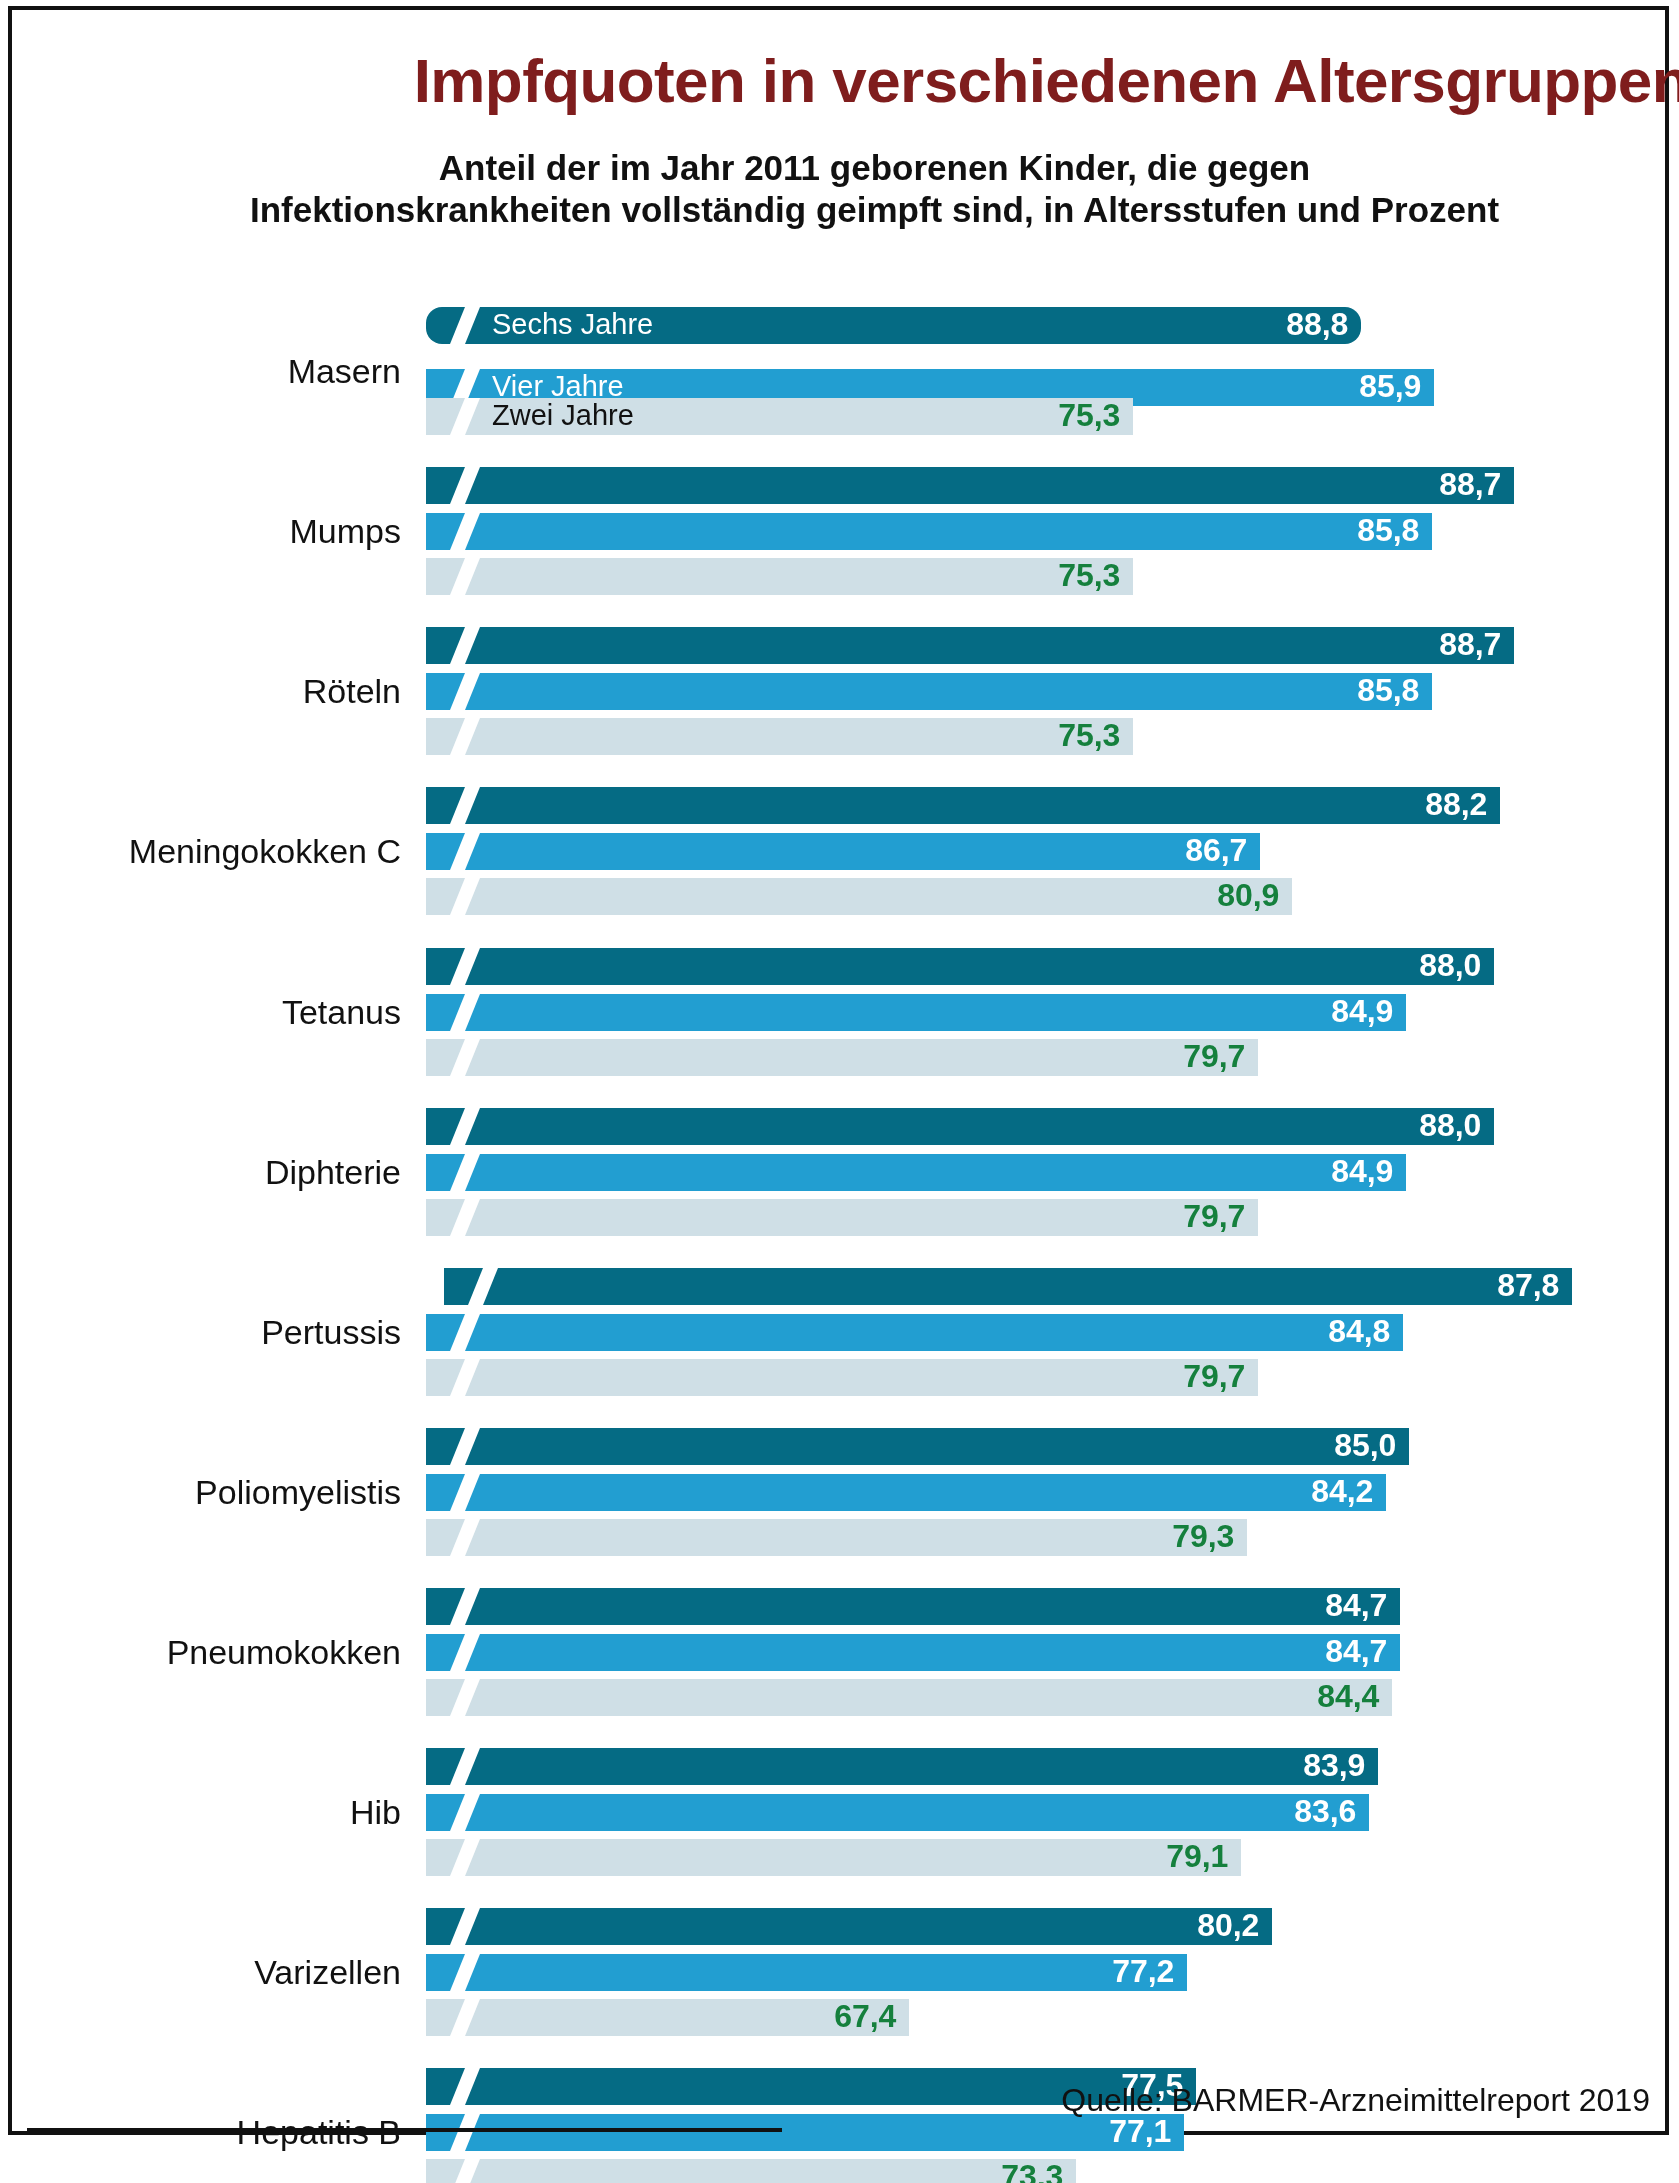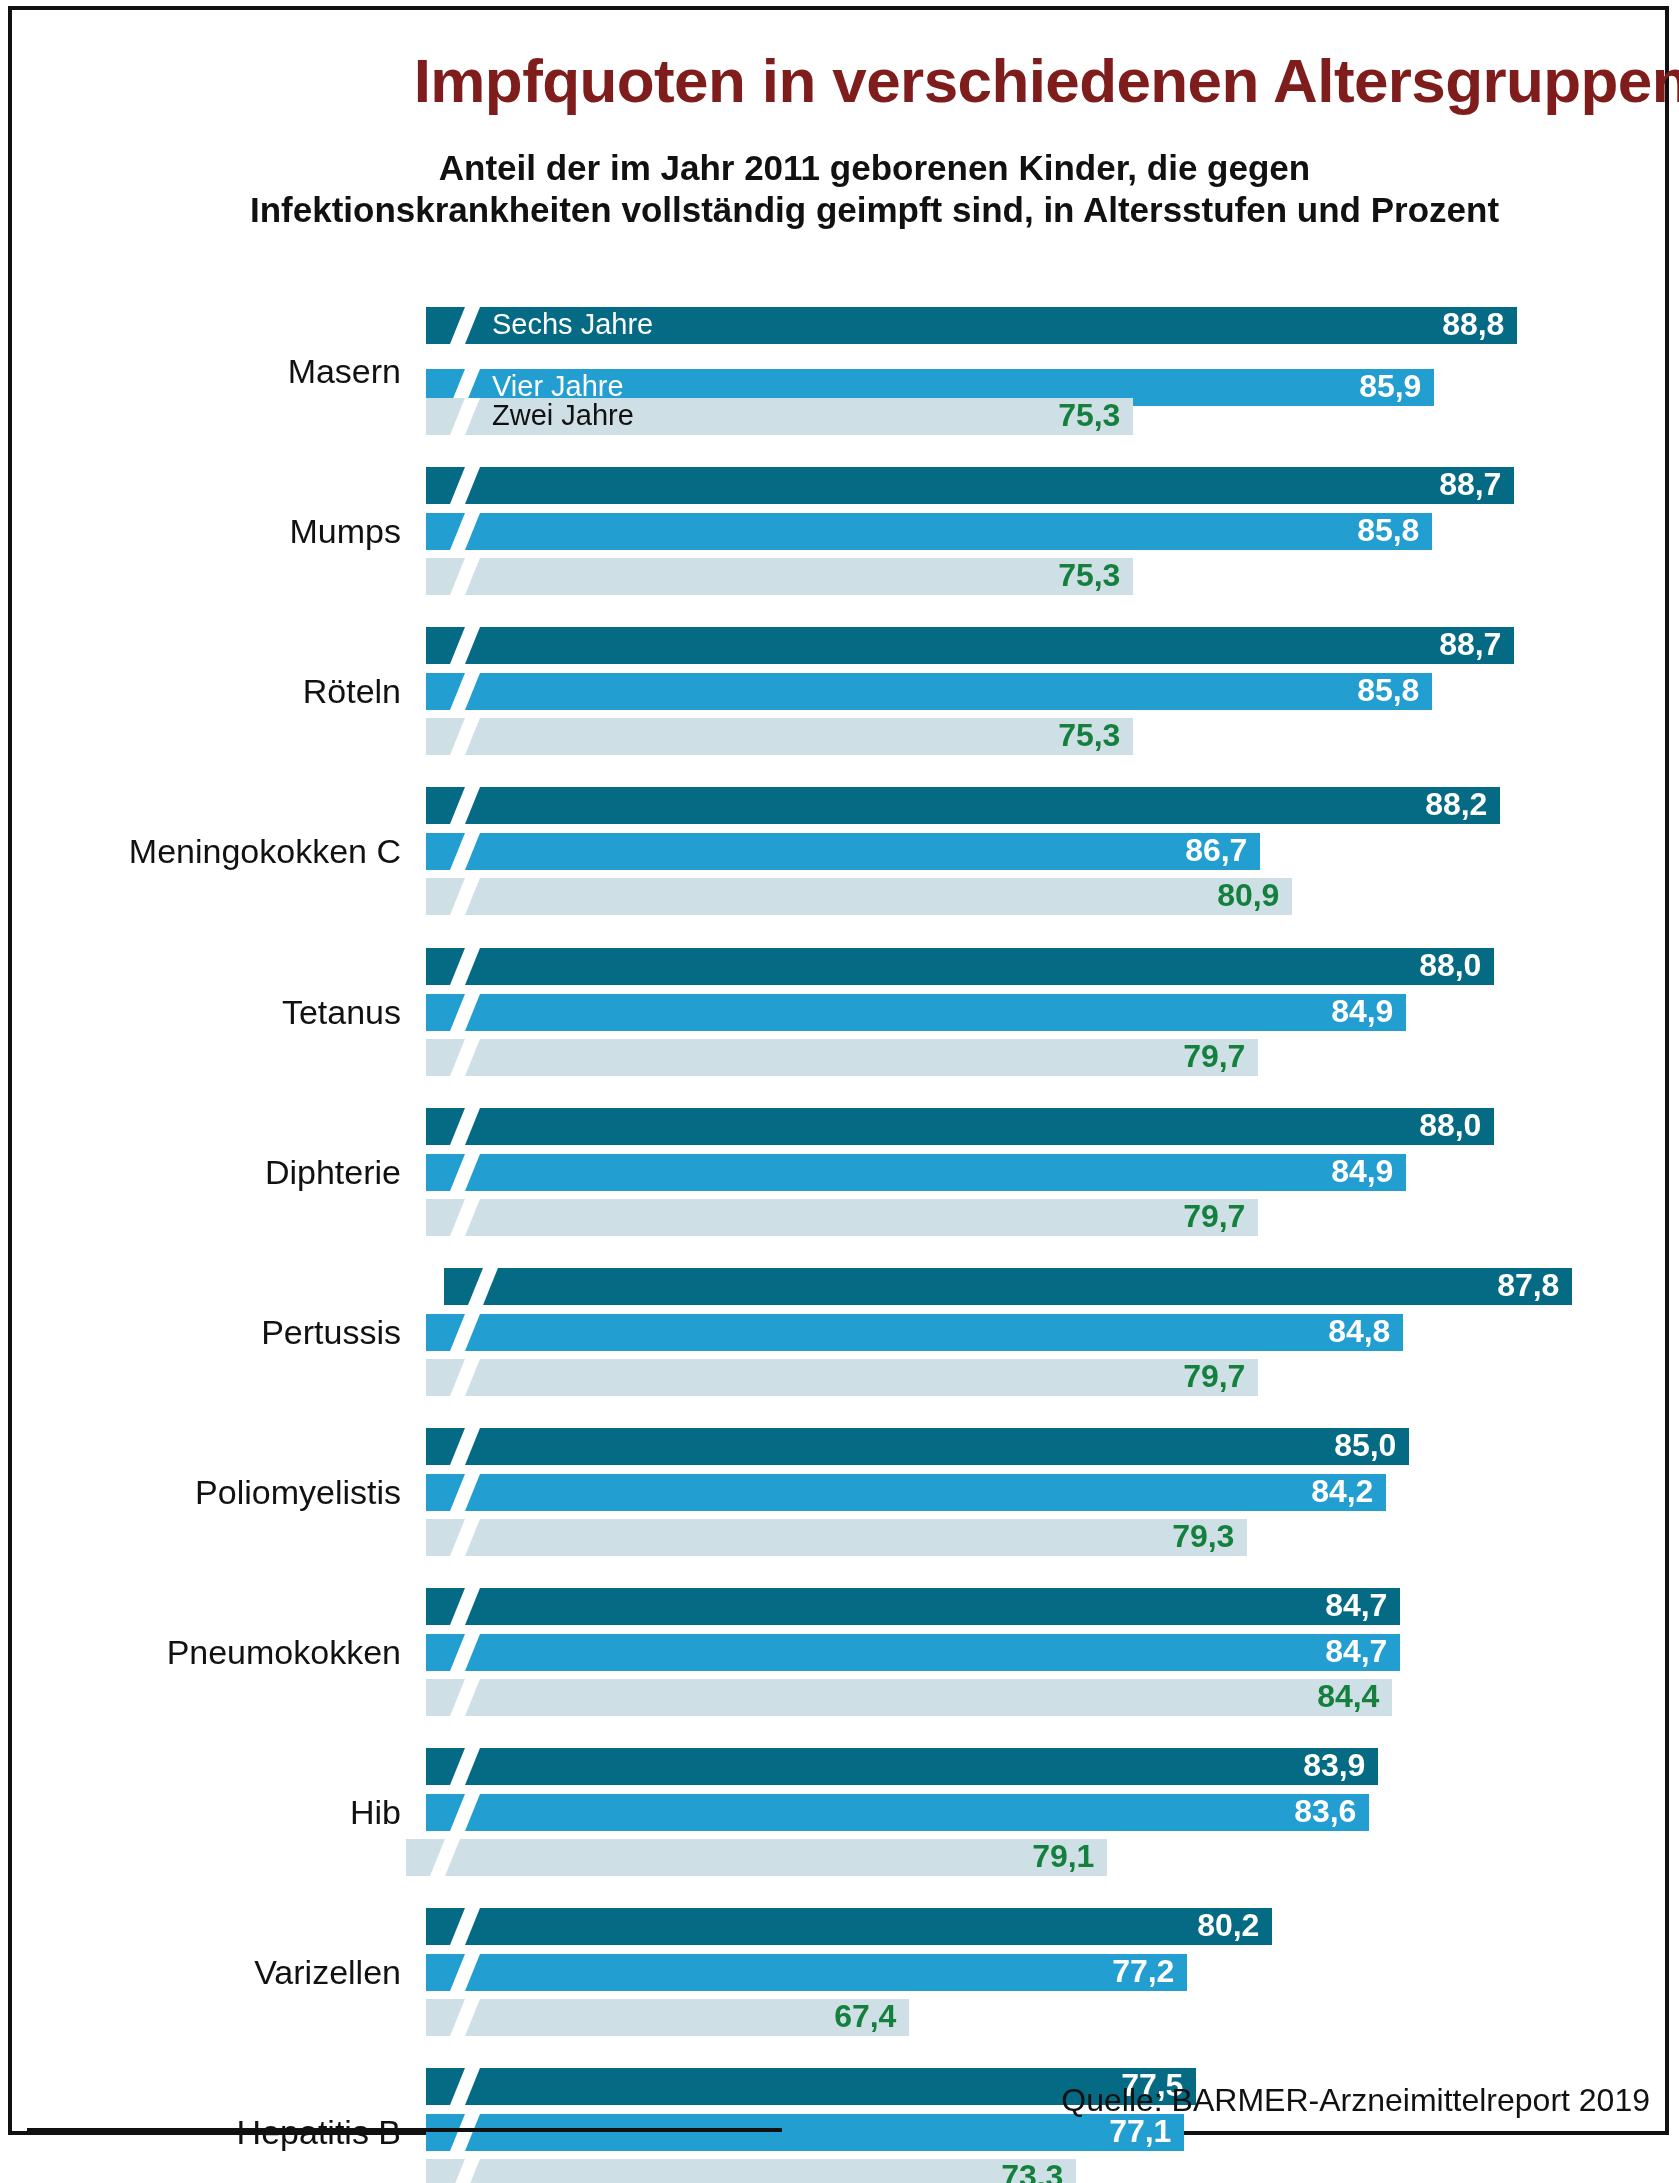--- a/index.html
+++ b/index.html
@@ -113,21 +113,21 @@
   <div class="title">Impfquoten in verschiedenen Altersgruppen</div>
 
   <div class="subtitle">
     <div>Anteil der im Jahr 2011 geborenen Kinder, die gegen</div>
     <div>Infektionskrankheiten vollständig geimpft sind, in Altersstufen und Prozent</div>
   </div>
 
   <div class="plot" id="plot">
       <div class="group" style="top: 297px; height: 129px;">
         <div class="cat-label" style="top: 47px;">Masern</div>
-        <div class="bar s0" style="left: 414px; top: 0px; width: 1091px;">
+        <div class="bar s0" style="left: 414px; top: 0px; width: 935px; border-radius: 16px;">
           <div class="slash"></div>
           <div class="agelabel">Sechs Jahre</div>
           <div class="val inside">88,8</div>
         </div>
         <div class="bar s1" style="left: 414px; top: 62px; width: 1008px;">
           <div class="slash"></div>
           <div class="agelabel">Vier Jahre</div>
           <div class="val inside">85,9</div>
         </div>
         <div class="bar s2" style="left: 414px; top: 91px; width: 707px;">
@@ -259,21 +259,21 @@
       <div class="group" style="top: 1738px; height: 129px;">
         <div class="cat-label" style="top: 47px;">Hib</div>
         <div class="bar s0" style="left: 414px; top: 0px; width: 952px;">
           <div class="slash"></div>
           <div class="val inside">83,9</div>
         </div>
         <div class="bar s1" style="left: 414px; top: 46px; width: 943px;">
           <div class="slash"></div>
           <div class="val inside">83,6</div>
         </div>
-        <div class="bar s2" style="left: 394px; top: 91px; width: 701px;">
+        <div class="bar s2" style="left: 414px; top: 91px; width: 815px;">
           <div class="slash"></div>
           <div class="val inside dark">79,1</div>
         </div>
       </div>
       <div class="group" style="top: 1898px; height: 129px;">
         <div class="cat-label" style="top: 47px;">Varizellen</div>
         <div class="bar s0" style="left: 414px; top: 0px; width: 846px;">
           <div class="slash"></div>
           <div class="val inside">80,2</div>
         </div>

